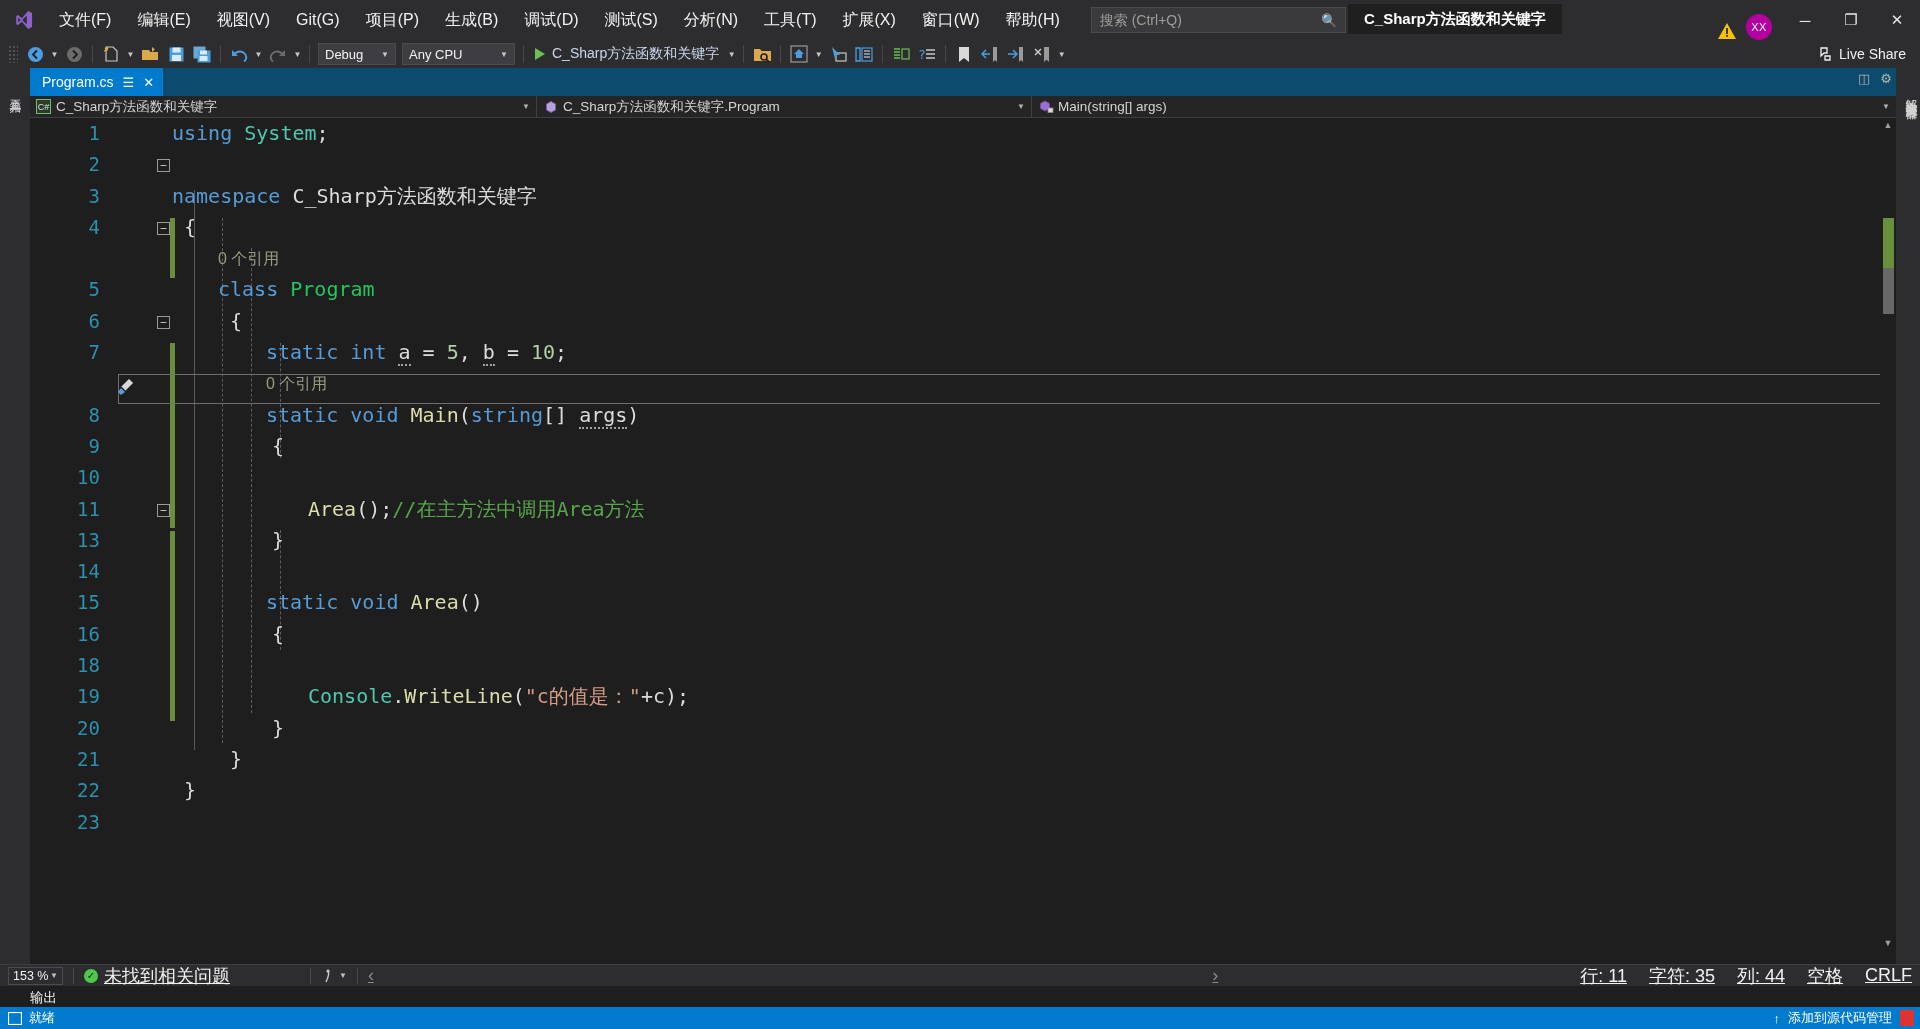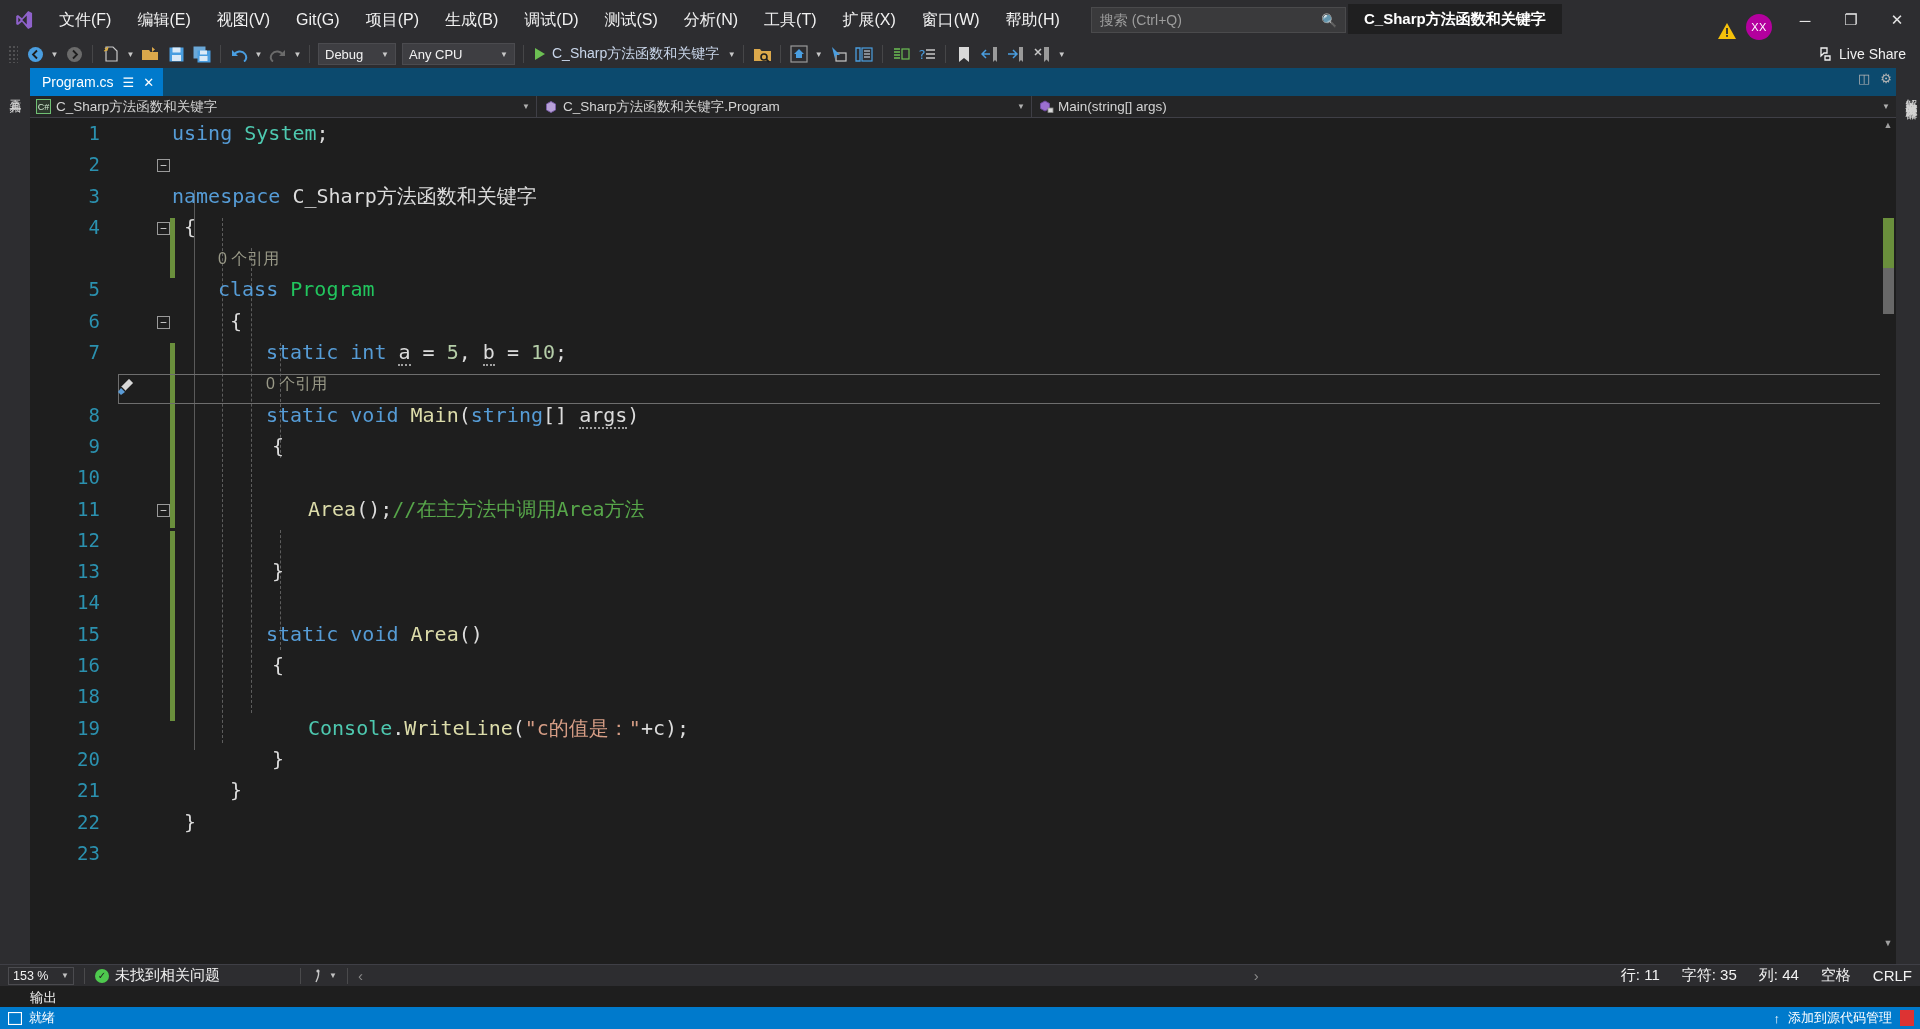--- a/index.html
+++ b/index.html
@@ -219,27 +219,27 @@
     position: absolute; left: 0; right: 16px; bottom: 0; height: 14px; background: #1e1e1e;
   }
 
   
   .editor-status {
     position: absolute; left: 0; right: 0; bottom: 43px; height: 22px;
     background: #2d2d30; display: flex; align-items: center;
     border-top: 1px solid #3f3f46;
   }
   .zoom-combo {
-    margin-left: 8px; width: 66px; height: 18px; background: #2d2d30;
+    margin-left: 8px; width: 55px; height: 18px; background: #2d2d30;
     border: 1px solid #4b4b4f; color: #f1f1f1; font-size: 12.5px;
     display: flex; align-items: center; justify-content: space-between; padding: 0 4px;
   }
   .zoom-combo .za { font-size: 8px; color: #c0c0c0; }
   .st-sep { width: 1px; height: 16px; background: #4a4a4c; margin: 0 10px; }
-  .st-text { color: #f1f1f1; font-size: 15px; white-space: nowrap; }
+  .st-text { color: #f1f1f1; font-size: 18px; white-space: nowrap; text-decoration: underline; }
   .green-check {
     width: 14px; height: 14px; border-radius: 50%; background: #4ec94e;
     color: #1e1e1e; font-size: 10px; display: flex; align-items: center;
     justify-content: center; margin-right: 6px;
   }
   .st-right {
     position: absolute; right: 8px; display: flex; align-items: center; gap: 22px;
   }
   .out-panel {
     position: absolute; left: 0; right: 0; bottom: 22px; height: 21px; background: #1e1e1e;
@@ -633,24 +633,20 @@
       <div class="line">
         <span class="lnum">10</span>
         <span class="lcontent"></span>
       </div>
 
       <div class="line">
         <span class="lnum">11</span>
         <span class="lcontent"><span style="padding-left:196px"></span><span class="meth">Area</span><span class="plain">();</span><span class="cmt">//在主方法中调用Area方法</span></span>
       </div>
 
-      <div class="line">
-        <span class="lnum">12</span>
-        <span class="lcontent"></span>
-      </div>
 
       <div class="line">
         <span class="lnum">13</span>
         <span class="lcontent"><span style="padding-left:160px"></span><span class="plain">}</span></span>
       </div>
 
       <div class="line">
         <span class="lnum">14</span>
         <span class="lcontent"></span>
       </div>

